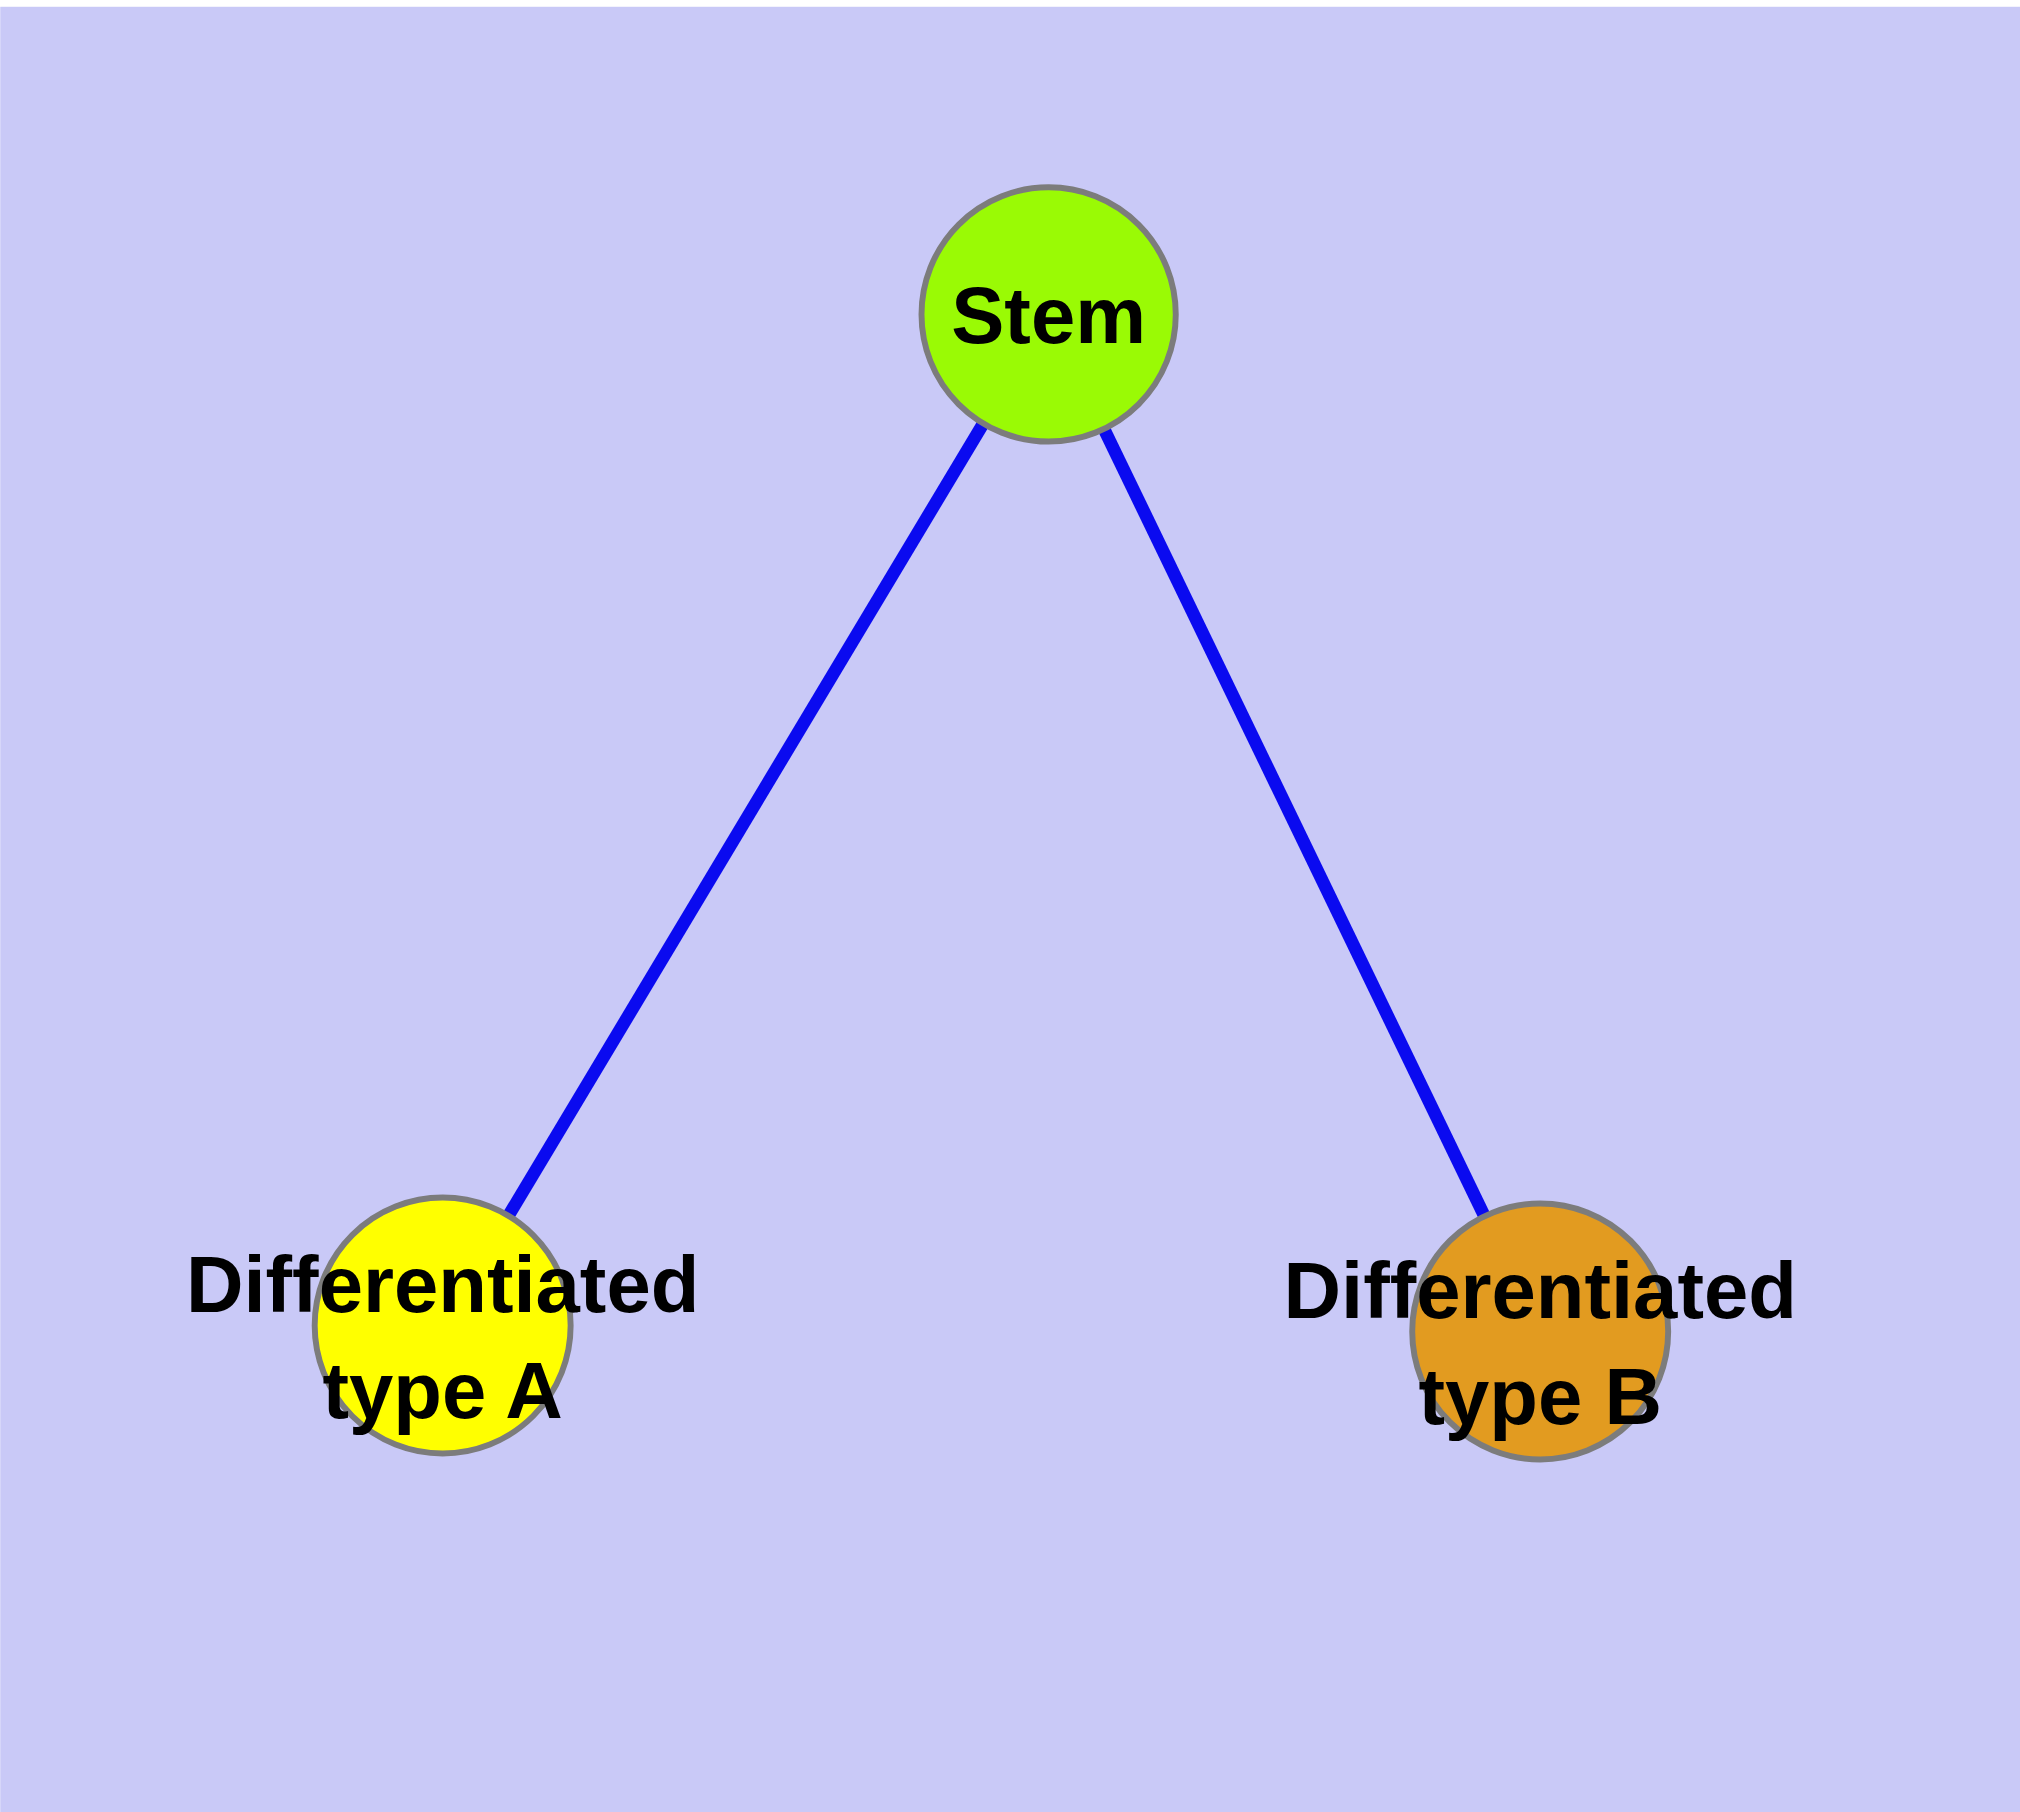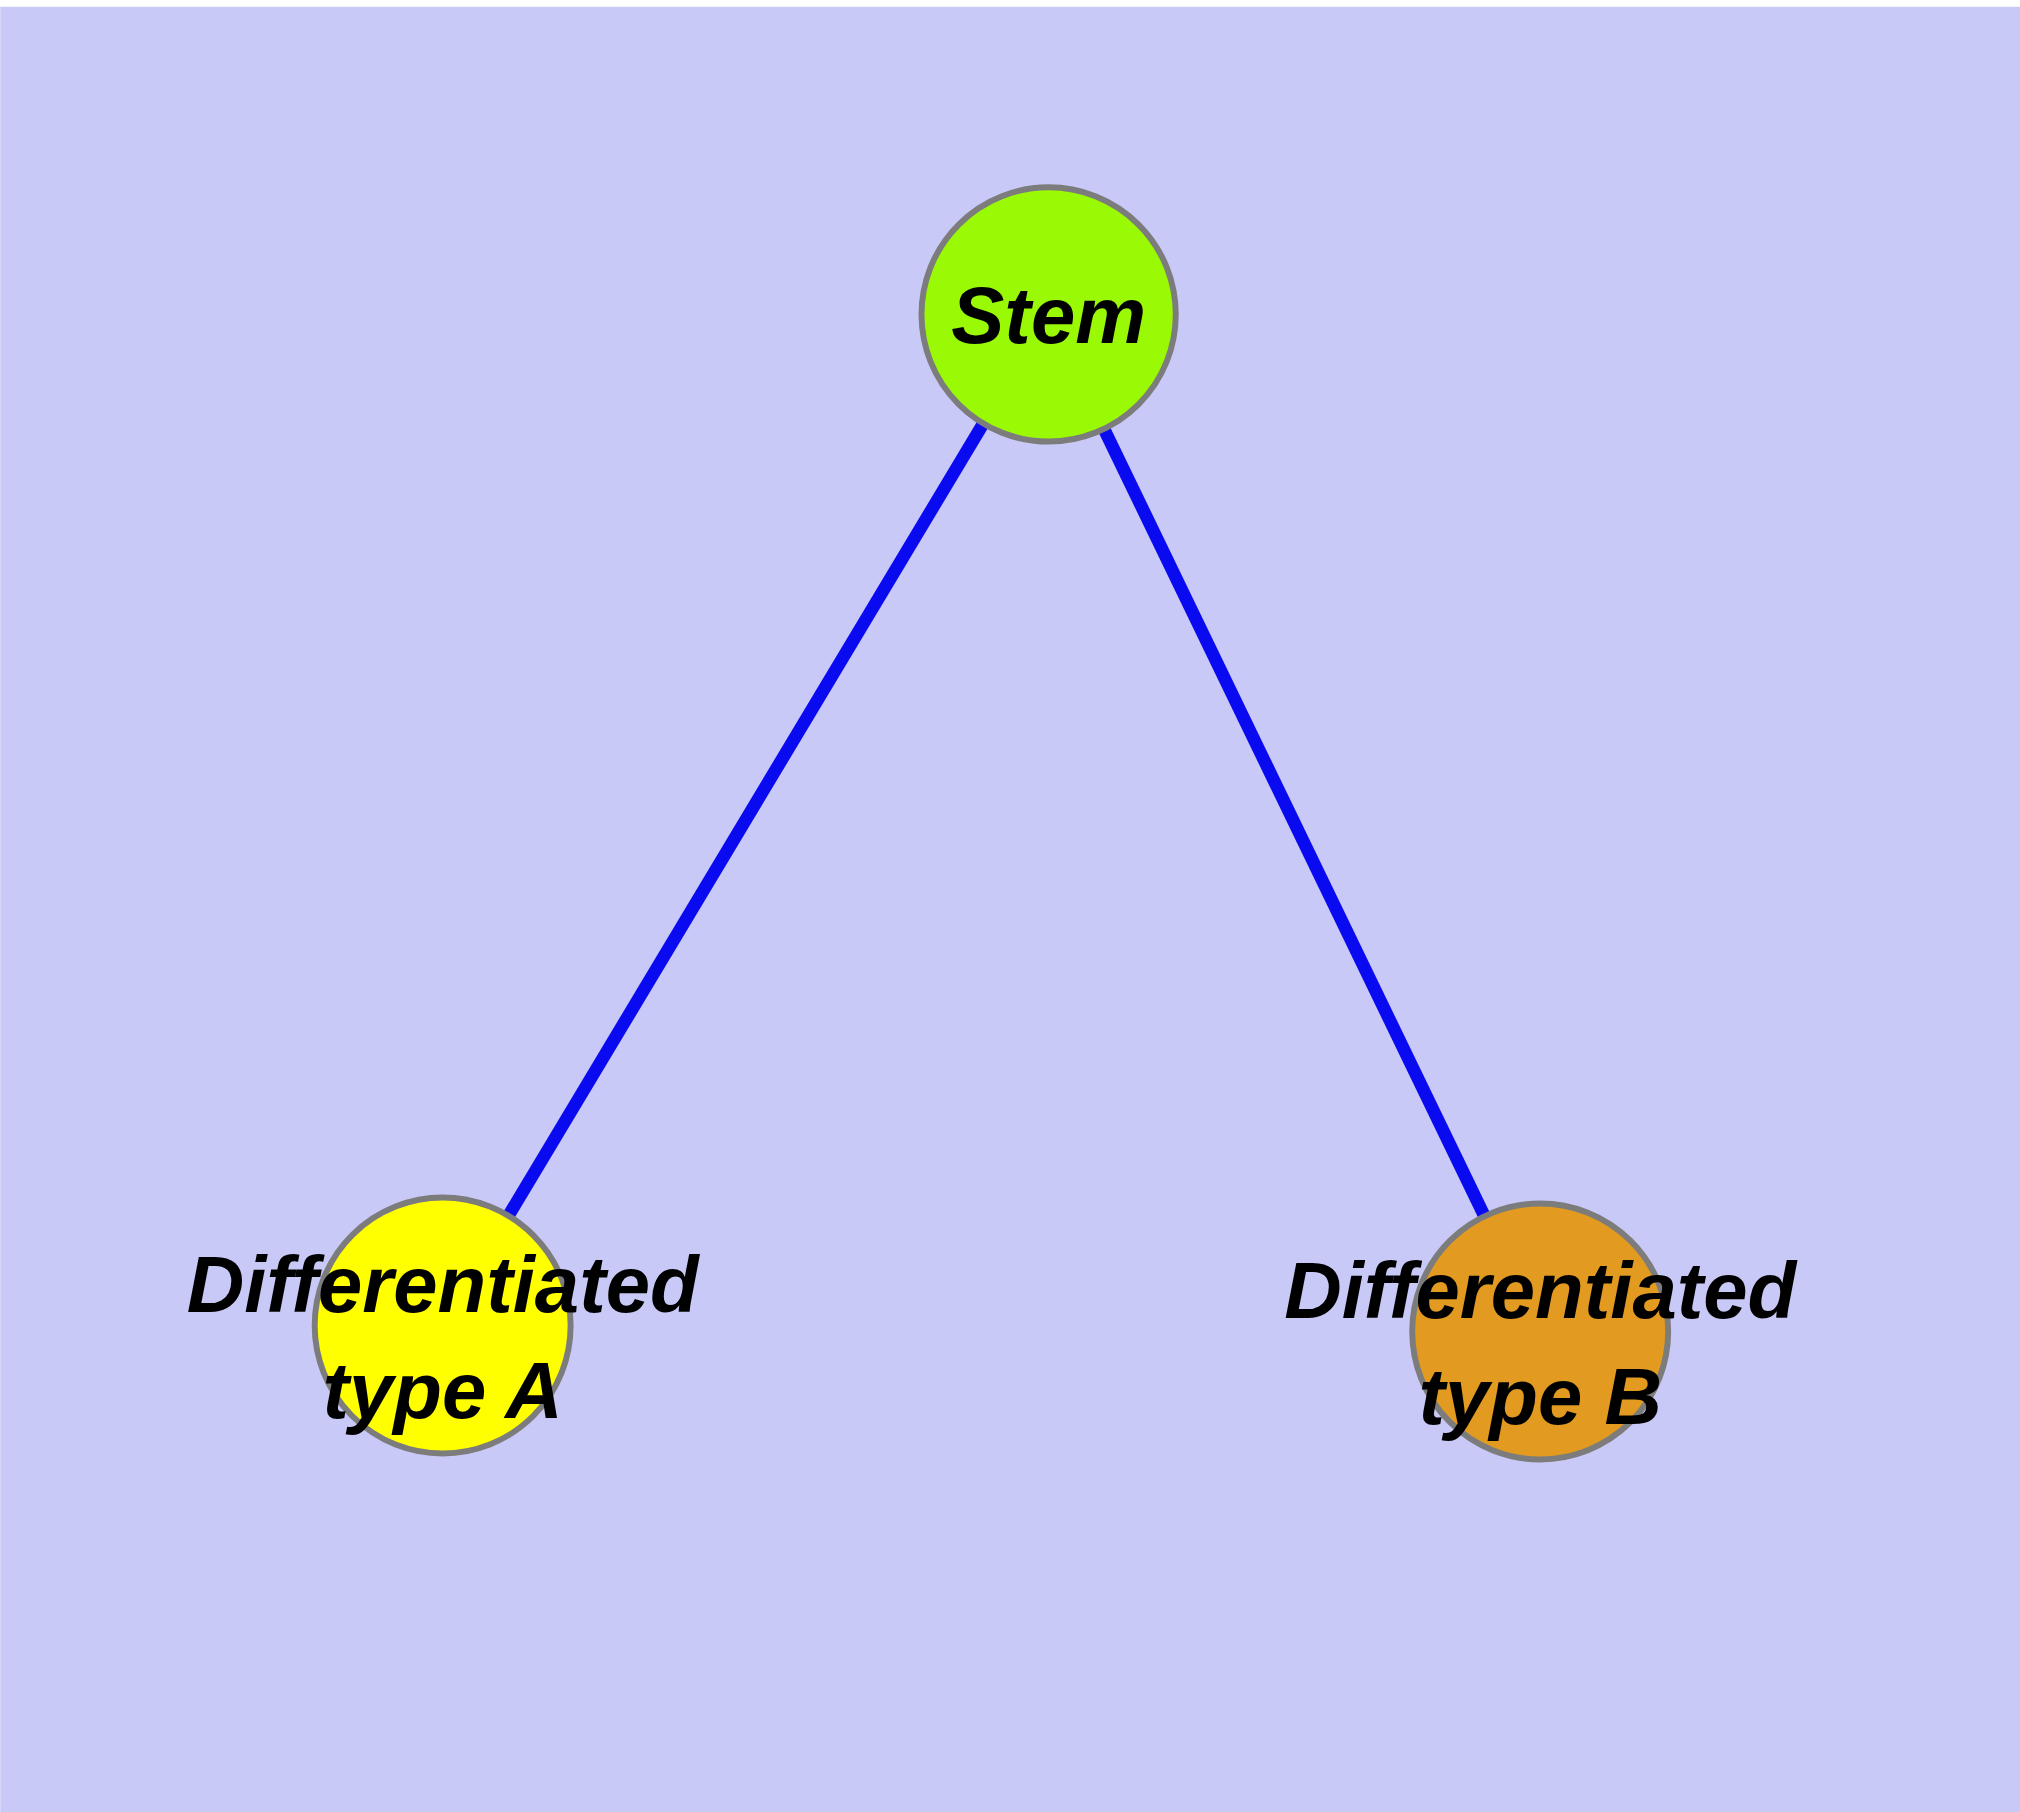--- a/index.html
+++ b/index.html
@@ -5,21 +5,20 @@
   html, body {
     margin: 0;
     padding: 0;
     background: #FFFFFF;
   }
   .canvas-wrap {
     position: relative;
     width: 2021px;
     height: 1812px;
     font-family: "Liberation Sans", sans-serif;
-    font-style: italic;
   }
   svg.diagram {
     display: block;
     width: 2021px;
     height: 1812px;
   }
   .edge {
     stroke-width: 15;
     stroke-linecap: butt;
     fill: none;

